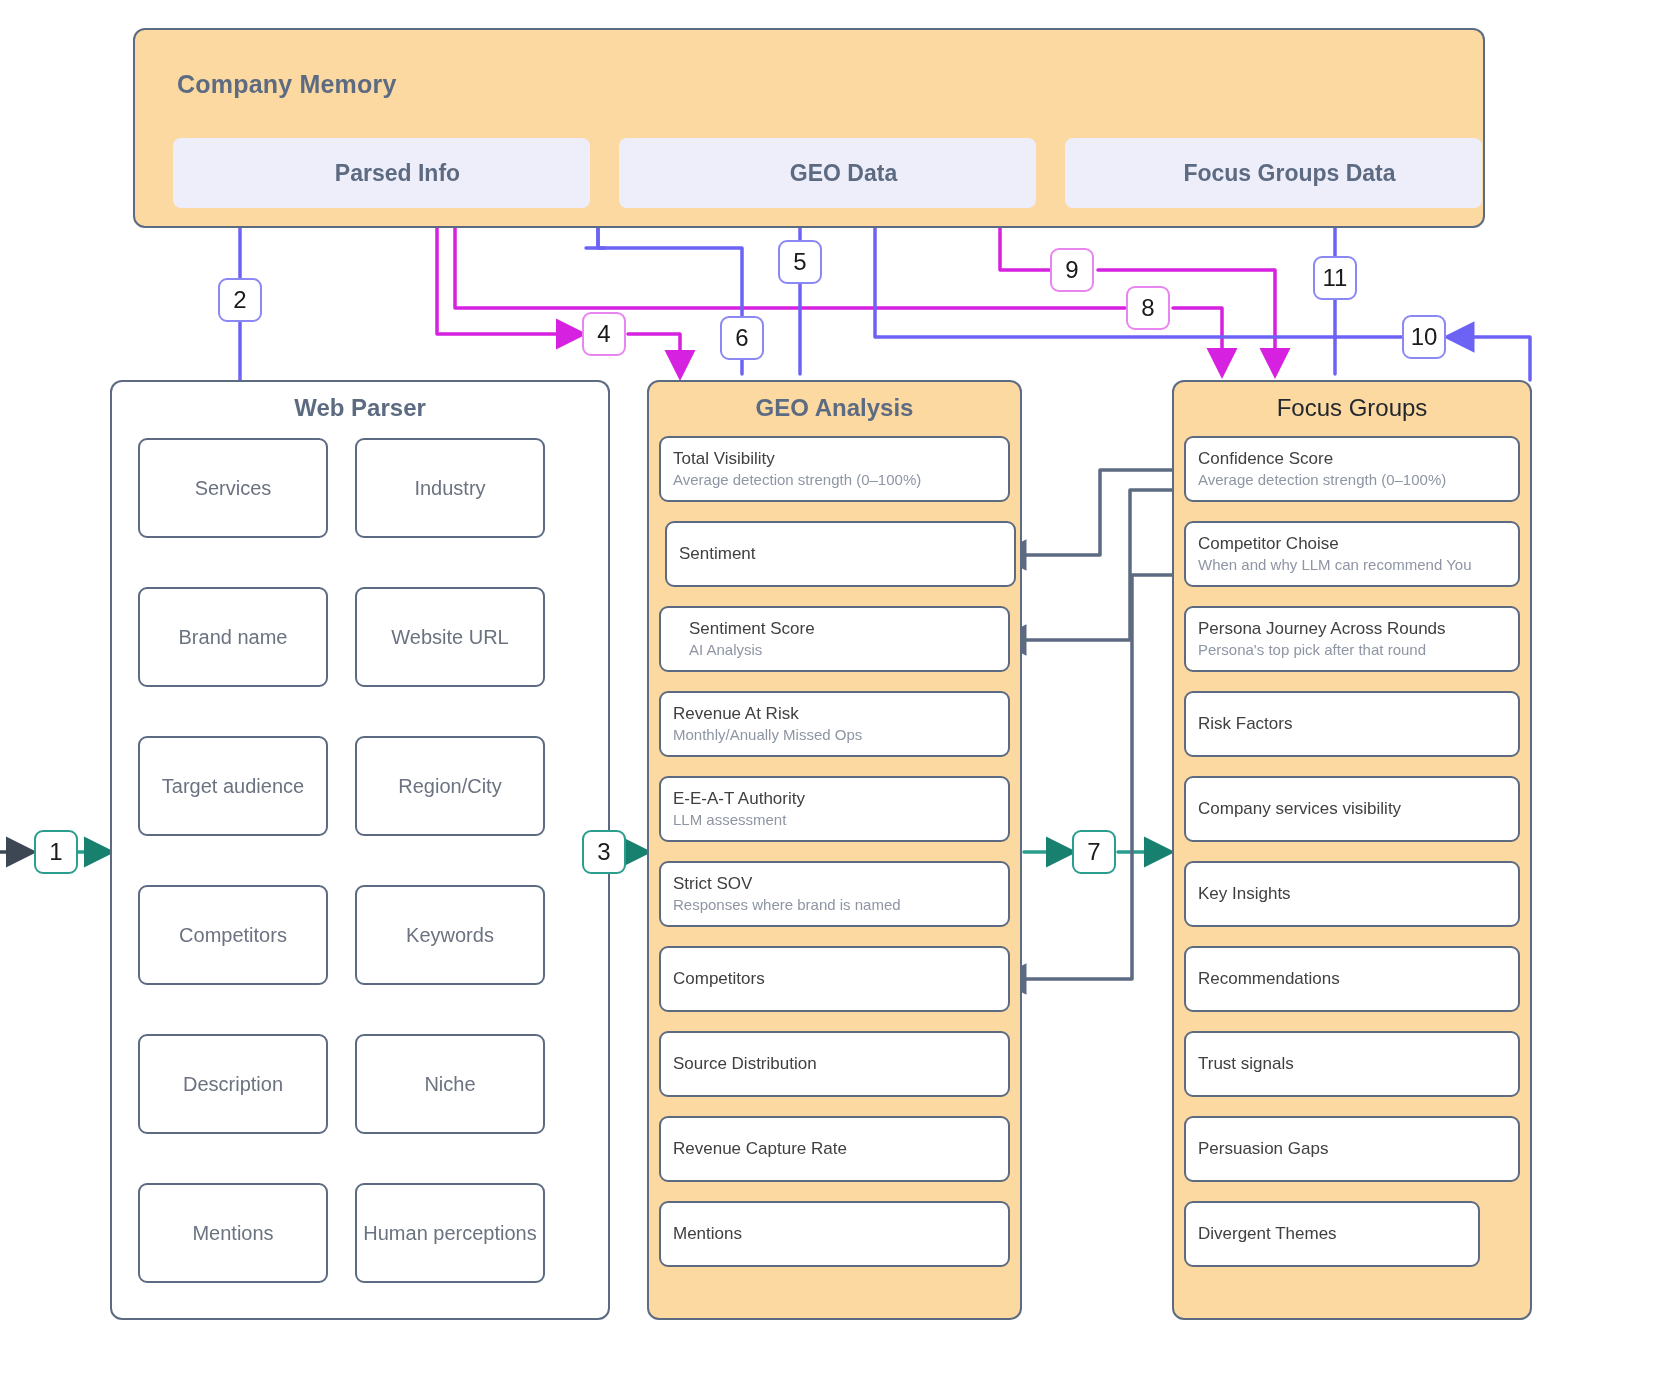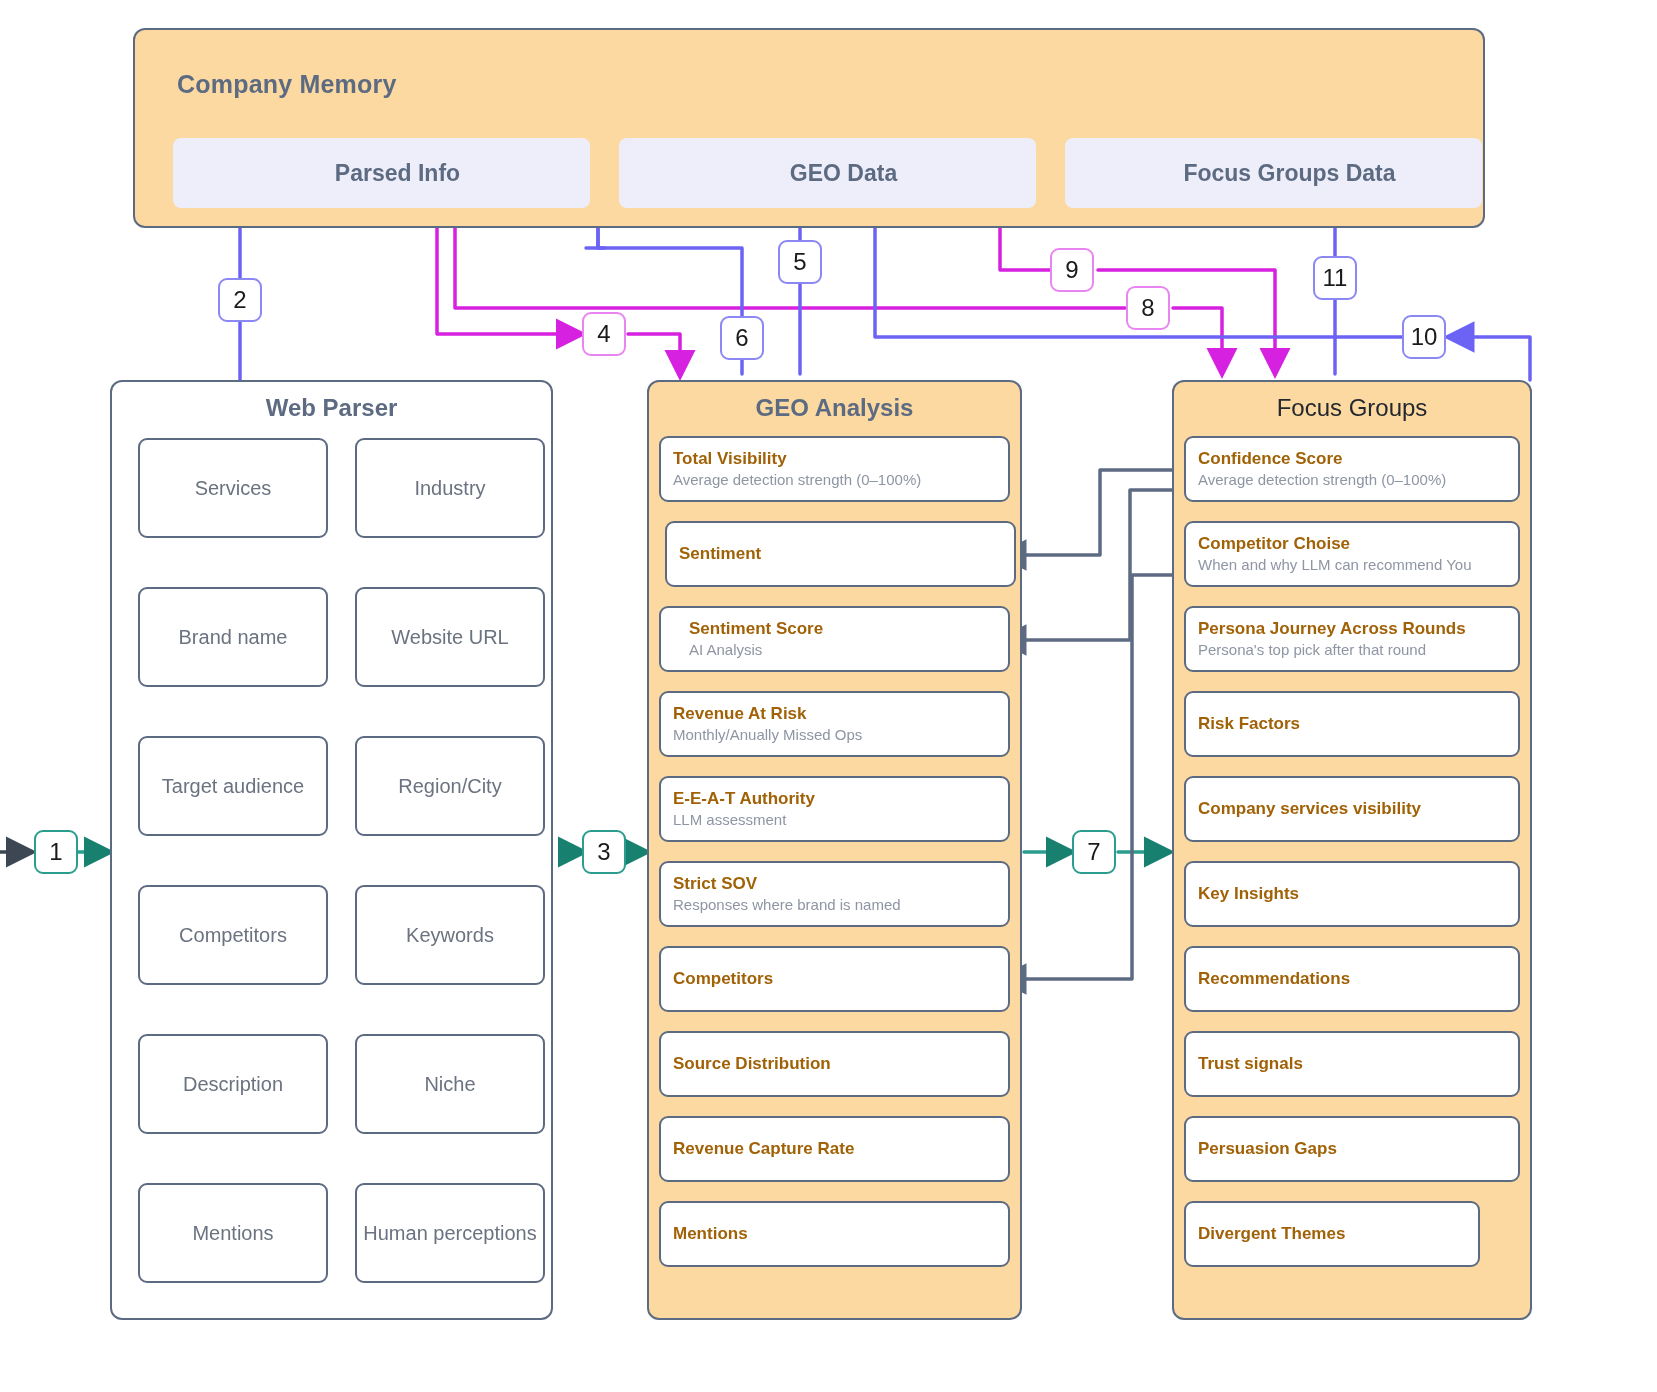--- a/index.html
+++ b/index.html
@@ -14,37 +14,37 @@
 
   #memory{left:133px;top:16px;width:1352px;height:200px;}
   #memory .mem-title{position:absolute;left:42px;top:40px;font-size:25px;font-weight:bold;color:#5d6b82;letter-spacing:.2px;}
   .mem-box{position:absolute;top:108px;height:70px;background:#eeeefb;border-radius:8px;
            display:flex;align-items:center;justify-content:center;
            font-size:23px;font-weight:bold;color:#5d6b82;padding-left:32px;}
   #mem-parsed{left:38px;width:385px;}
   #mem-geo{left:484px;width:385px;}
   #mem-focus{left:930px;width:385px;}
 
-  #webparser{left:110px;top:368px;width:443px;height:940px;}
+  #webparser{left:110px;top:368px;width:500px;height:940px;}
   #geoanalysis{left:647px;top:368px;width:375px;height:940px;}
   #focusgroups{left:1172px;top:368px;width:360px;height:940px;}
 
   .panel-title{position:absolute;left:0;right:0;top:12px;text-align:center;
                font-size:24px;font-weight:bold;color:#5d6b82;}
   .panel-title.dark{color:#23272e;font-weight:normal;}
 
   
   .wp-cell{position:absolute;box-sizing:border-box;border:2px solid #5d6b82;border-radius:9px;
            background:#fff;display:flex;align-items:center;justify-content:center;text-align:center;
            font-size:20px;color:#6b7280;line-height:1.15;padding:4px;}
 
   
   .row{position:absolute;box-sizing:border-box;border:2px solid #5d6b82;border-radius:9px;
        background:#fff;padding:9px 12px;display:flex;flex-direction:column;justify-content:center;}
-  .row .r-title{font-size:17px;font-weight:bold;color:#a16207;line-height:1.15;}
+  .row .r-title{font-size:17px;font-weight:normal;color:#404040;line-height:1.15;}
   .row .r-sub{font-size:15px;color:#8e95a3;line-height:1.2;margin-top:2px;}
 
   
   .badge{position:absolute;box-sizing:border-box;width:44px;height:44px;border-radius:9px;
          background:#fff;display:flex;align-items:center;justify-content:center;
          font-size:24px;color:#1a1a1a;z-index:8;}
   .badge.b-indigo{border:2.5px solid #8b87f5;}
   .badge.b-magenta{border:2.5px solid #e985f0;}
   .badge.b-teal{border:2.5px solid #2a9d8f;}
 </style>

